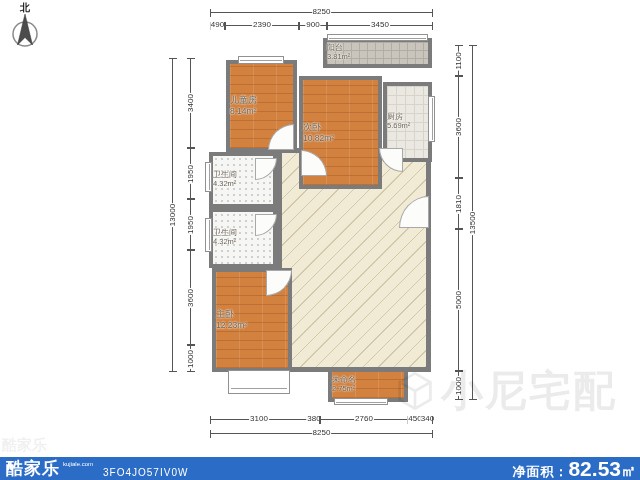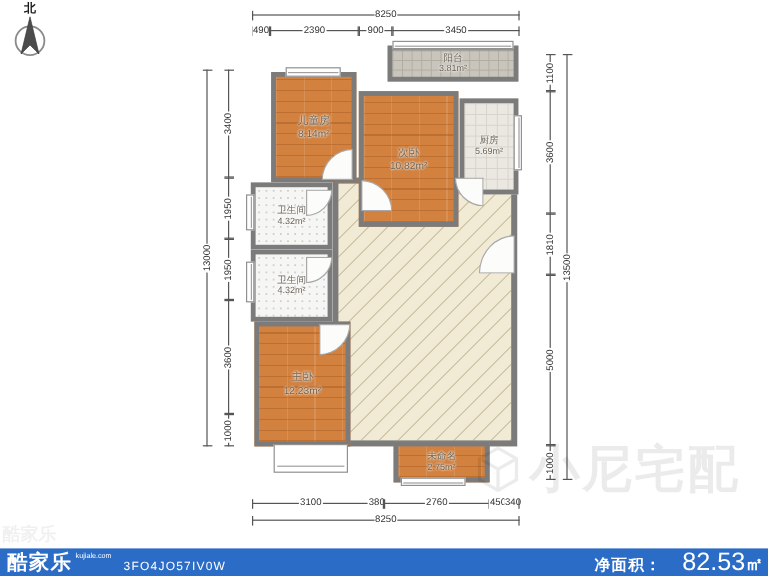--- a/index.html
+++ b/index.html
@@ -4,21 +4,21 @@
 <style>
   html,body{margin:0;padding:0;}
   body{
     width:640px;height:480px;position:relative;overflow:hidden;
     background:#fff;font-family:"Liberation Sans",sans-serif;
   }
   
   .room{position:absolute;box-sizing:border-box;border:4px solid #7b7b7b;z-index:3;}
   .room.outer{border-width:5px;}
   .rlabel{position:absolute;left:0;right:0;top:50%;transform:translateY(-50%);
-    text-align:center;font-size:9px;line-height:1.25;color:#6d6458;
+    text-align:left;font-size:9px;line-height:1.25;color:#6d6458;
     text-shadow:0 0 2px rgba(255,255,255,.95),0 0 2px rgba(255,255,255,.95);z-index:4;}
   .rlabel .area{font-size:8.5px;}
   .rlabel.small{font-size:8px;line-height:1.1;}
   .rlabel.small .area{font-size:7.5px;}
   .wood{background-color:#d2813e;background-image:
     repeating-linear-gradient(0deg, rgba(140,70,25,.30) 0px, rgba(140,70,25,.30) 1px, transparent 1px, transparent 9px),
     repeating-linear-gradient(90deg, rgba(255,255,255,.12) 0 1px, transparent 1px 23px);}
   .hatch{background-color:#f1ead5;background-image:
     repeating-linear-gradient(135deg, transparent 0 10px, rgba(160,145,105,.38) 10px 11px);}
   .tile-light{background-color:#eae8e1;background-image:
@@ -56,21 +56,21 @@
   .watermark-faint{position:absolute;left:2px;top:436px;z-index:1;color:rgba(0,0,0,0.06);
     font-weight:bold;font-size:15px;pointer-events:none;}
   
   .footer{position:absolute;left:0;right:0;bottom:0;height:23px;background:#2b6cc6;
     color:#fff;display:flex;align-items:center;z-index:10;}
   .footer .brand{font-size:17px;font-weight:bold;margin-left:6px;letter-spacing:1px;line-height:1;}
   .footer .domain{font-size:6px;margin-left:3px;align-self:flex-start;margin-top:4px;}
   .footer .code{font-size:10px;margin-left:10px;margin-top:7px;letter-spacing:1px;}
   .footer .net{margin-left:auto;margin-right:4px;display:flex;align-items:baseline;}
   .footer .nl{font-size:13px;font-weight:bold;letter-spacing:1px;}
-  .footer .nv{font-size:21px;font-weight:normal;margin-left:17px;}
+  .footer .nv{font-size:21px;font-weight:bold;margin-left:0;}
   .footer .nu{font-size:15px;font-weight:bold;}
 </style>
 </head>
 <body>
 
 <div class="compass">
   <div class="nlabel">北</div>
   <svg width="34" height="36" viewBox="0 0 34 36">
     <circle cx="17" cy="21" r="12" fill="none" stroke="#8a8a8a" stroke-width="1.5"></circle>
     <path d="M17,1 L24.5,32 L17,24.5 L9.5,32 Z" fill="#4c4c4c" stroke="#333" stroke-width="0.5"></path>

